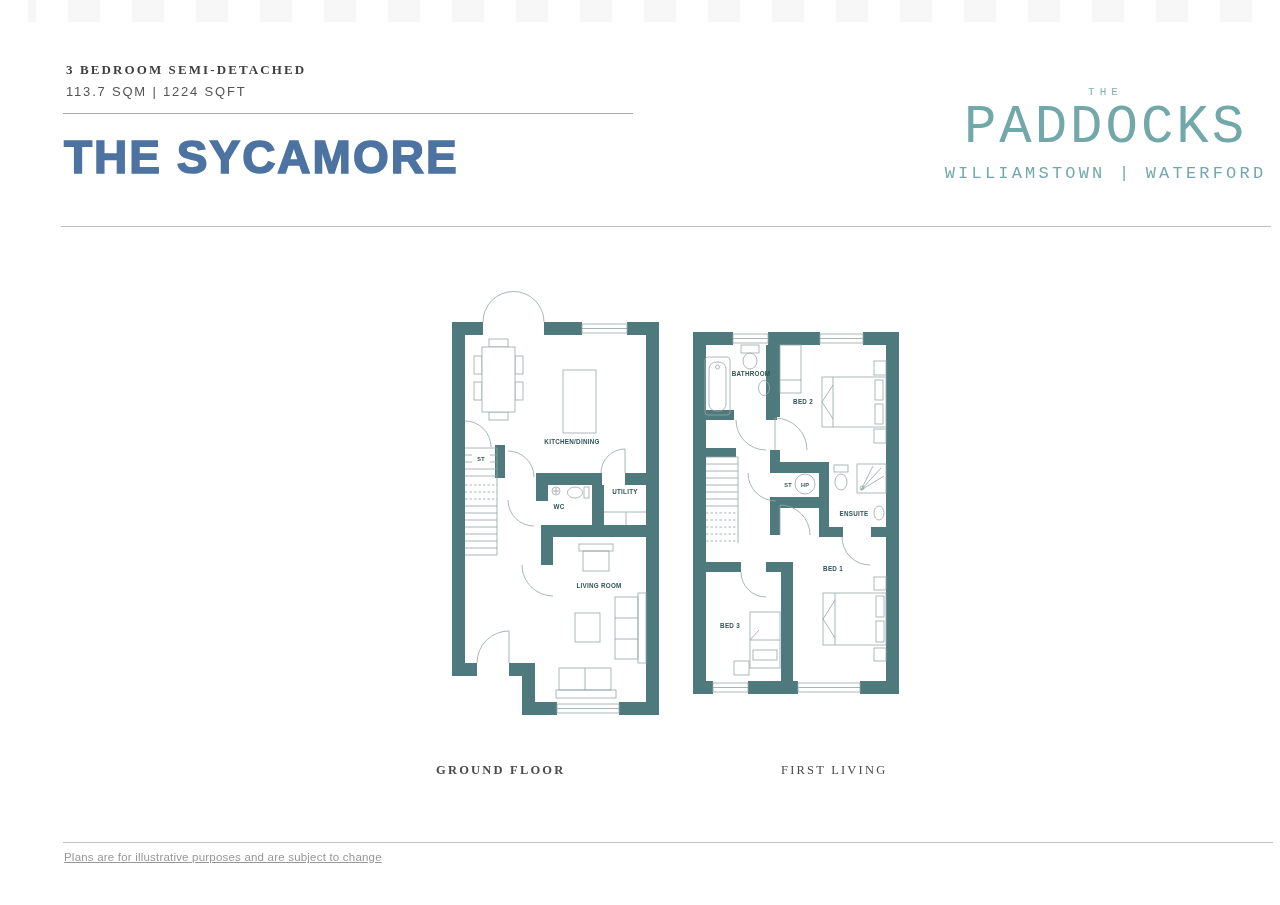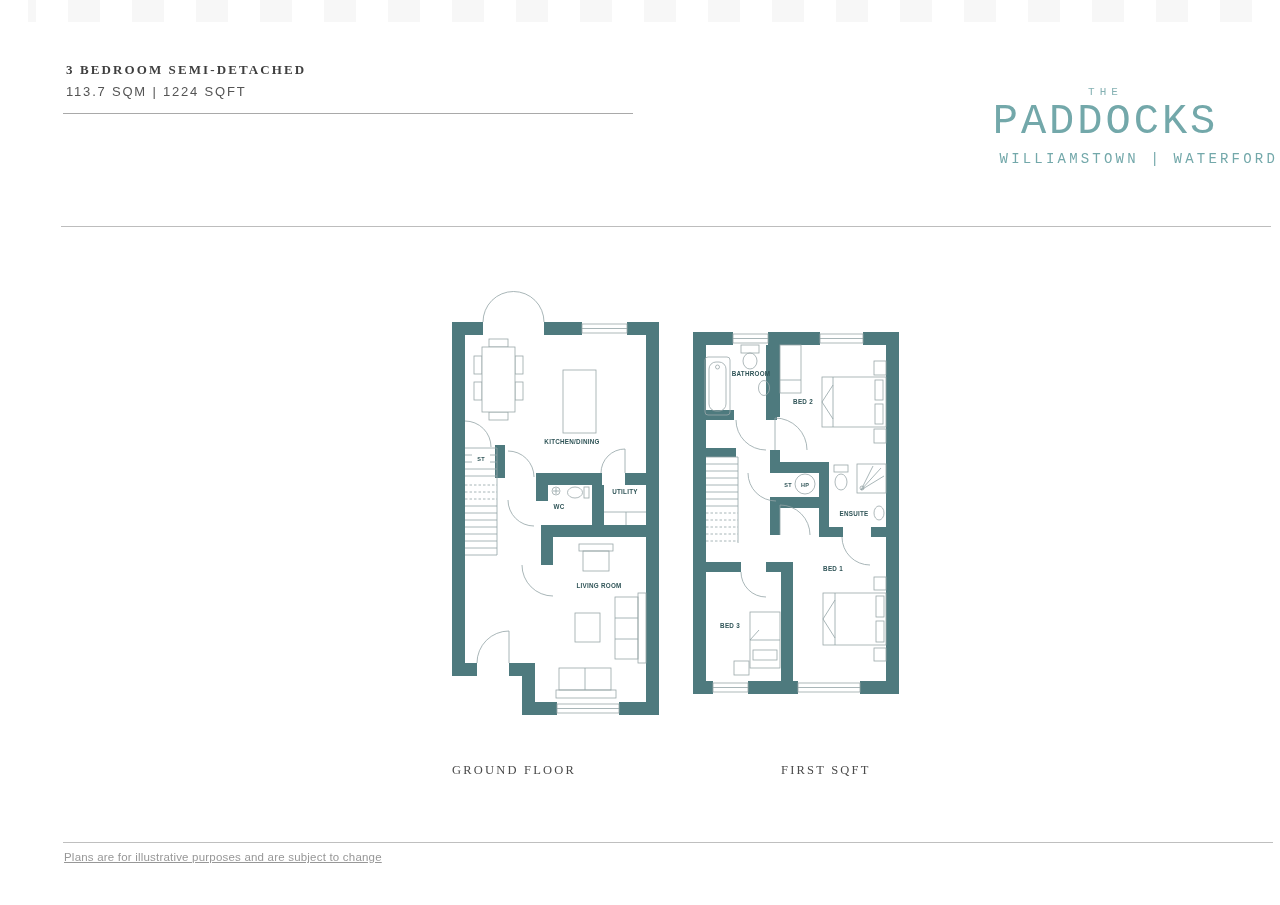--- a/index.html
+++ b/index.html
@@ -12,26 +12,26 @@
              font-size:13px;font-weight:bold;letter-spacing:2.1px;color:#3f3f3f;}
   .spec-area{position:absolute;left:38px;top:84px;font-family:Liberation Sans, sans-serif;
              font-size:13px;font-weight:normal;letter-spacing:1.8px;color:#555555;}
   .rule-1{position:absolute;left:35px;top:113px;width:570px;border-top:1px solid #a9a9a9;}
   .house-name{position:absolute;left:36px;top:130px;font-size:46px;font-weight:bold;
               letter-spacing:2px;color:#4c73a1;-webkit-text-stroke:1.6px #4c73a1;}
   .rule-2{position:absolute;left:33px;top:226px;width:1210px;border-top:1px solid #bdbdbd;}
   .logo{position:absolute;left:905px;top:86px;width:345px;text-align:center;
         font-family:Liberation Mono, monospace;color:#73a8aa;}
   .logo-the{font-size:11px;letter-spacing:5px;color:#85b1b3;}
-  .logo-name{font-size:42px;letter-spacing:3px;line-height:1.05;margin-top:2px;}
-  .logo-loc{font-size:14px;letter-spacing:3.2px;margin-top:7px;text-align:right;}
+  .logo-name{font-size:54px;letter-spacing:3px;line-height:1.05;margin-top:2px;}
+  .logo-loc{font-size:17px;letter-spacing:3.2px;margin-top:7px;}
   .plan-svg{position:absolute;}
   .caption{position:absolute;top:763px;font-family:"Liberation Serif",serif;
            font-size:12.5px;letter-spacing:2.2px;color:#4a4a4a;}
-  .caption-ground{left:424px;}
+  .caption-ground{left:408px;font-weight:bold;}
   .caption-first{left:753px;}
   .rule-footer{position:absolute;left:35px;top:842px;width:1210px;border-top:1px solid #bfbfbf;}
   .disclaimer{position:absolute;left:36px;top:851px;font-size:11.5px;color:#979797;letter-spacing:0.2px;text-decoration:underline;}
   
   .wall{fill:#4e7a7e;}
   .ln{stroke:#93a3a6;stroke-width:0.8;fill:none;}
   .fur{stroke:#9aa7a9;stroke-width:0.8;fill:#ffffff;}
   .furn{stroke:#9aa7a9;stroke-width:0.8;fill:none;}
   .dash{stroke:#93a3a6;stroke-width:0.8;fill:none;stroke-dasharray:2.5 2;}
   .rlabel{font-family:"Liberation Sans",sans-serif;font-size:6.3px;font-weight:bold;
@@ -43,20 +43,21 @@
 </head>
 <body>
 
 <div class="page">
 
   <div class="checker"></div>
 
   <div class="spec-type">3 BEDROOM SEMI-DETACHED</div>
   <div class="spec-area">113.7 SQM | 1224 SQFT</div>
   <div class="rule-1"></div>
+  <div class="house-name">THE SYCAMORE</div>
   <div class="rule-2"></div>
 
   <div class="logo">
     <div class="logo-the">THE</div>
     <div class="logo-name">PADDOCKS</div>
     <div class="logo-loc">WILLIAMSTOWN | WATERFORD</div>
   </div>
 
   <svg class="plan-svg" style="left:424px;top:288px;" width="210" height="437" viewBox="0 0 210 437">
 
@@ -304,18 +305,18 @@
     <text class="rlabel" x="58" y="44">BATHROOM</text>
     <text class="rlabel" x="110" y="72">BED 2</text>
     <text class="rlabel-s" x="95" y="154.5">ST</text>
     <text class="rlabel-s" x="112" y="154.5">HP</text>
     <text class="rlabel" x="161" y="184">ENSUITE</text>
     <text class="rlabel" x="140" y="239">BED 1</text>
     <text class="rlabel" x="37" y="296">BED 3</text>
   </svg>
 
   <div class="caption caption-ground">GROUND FLOOR</div>
-  <div class="caption caption-first">FIRST SQFT</div>
+  <div class="caption caption-first">FIRST LIVING</div>
 
   <div class="rule-footer"></div>
   <div class="disclaimer">Plans are for illustrative purposes and are subject to change</div>
 
 </div>
 
 </body></html>

